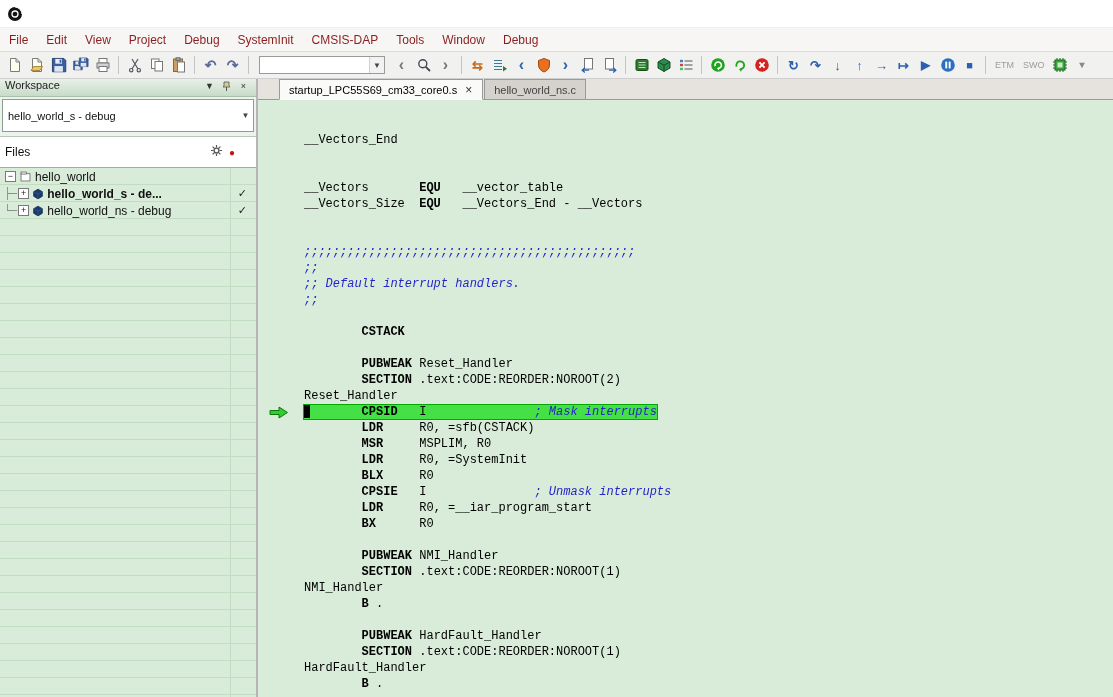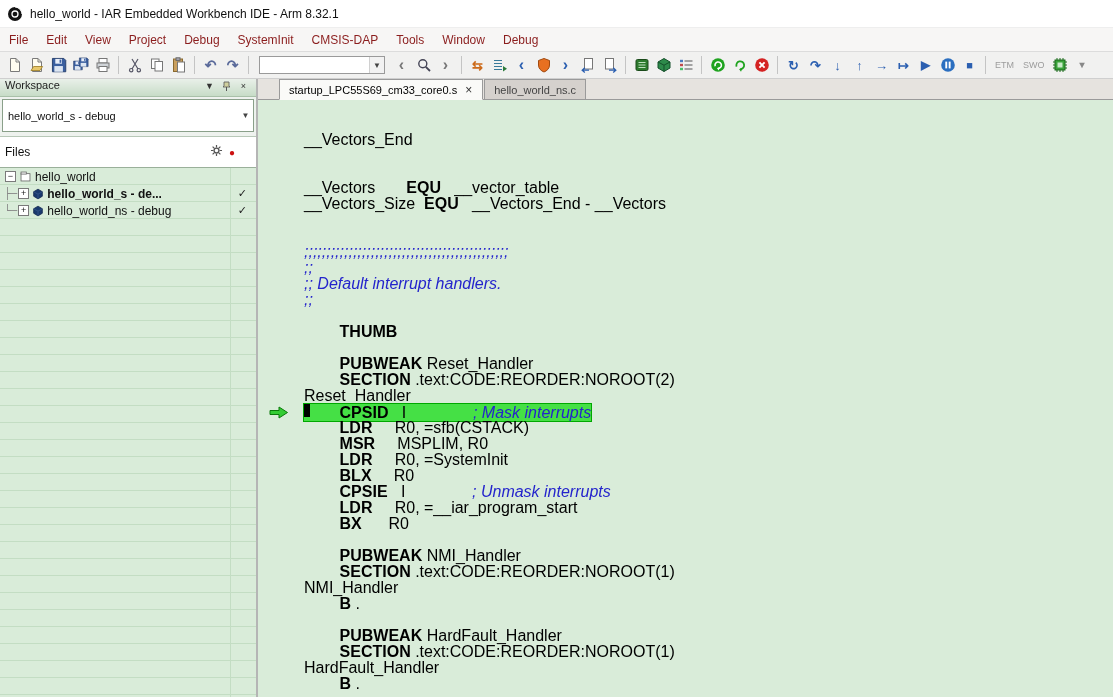--- a/index.html
+++ b/index.html
@@ -55,21 +55,21 @@
   .tree-check{margin-left:auto;margin-right:9px;font-size:11px;color:#222;}
   
   .editor-area{flex:1;min-width:0;display:flex;flex-direction:column;}
   .tabbar{height:21px;background:#e6e3df;border-bottom:1px solid #9a9a9a;display:flex;
     align-items:flex-end;padding-left:21px;font-size:11px;}
   .tab{display:inline-flex;align-items:center;gap:7px;height:20px;padding:0 9px;
     border:1px solid #9a9a9a;border-bottom:none;background:#d5d1cd;color:#444;margin-right:1px;white-space:nowrap;}
   .tab.active{background:#fafaf8;color:#000;height:21px;margin-bottom:-1px;border-bottom:1px solid #fafaf8;}
   .tab-close{font-size:12px;color:#333;padding:0 1px;}
   .editor{flex:1;background:var(--editor-bg,#d9ecd9);overflow:hidden;
-    font-family:Liberation Sans, sans-serif;font-size:16px;line-height:16px;color:#000;}
+    font-family:Liberation Mono, monospace;font-size:12px;line-height:16px;color:#000;}
   .code-line{display:flex;height:16px;align-items:center;}
   .gutter{width:46px;flex:0 0 46px;display:flex;align-items:center;padding-left:11px;}
   .gutter svg{display:block;}
   .code-text{white-space:pre;}
   .seg-k{font-weight:bold;}
   .seg-c{color:var(--comment-blue,#2424cc);font-style:italic;}
   .hl{background:var(--highlight-bg,#45e045);outline:1px solid var(--highlight-border,#00a800);}
   .caret{display:inline-block;width:6px;height:13px;background:#000;
     vertical-align:text-top;margin-right:-6px;}
 </style>
@@ -77,21 +77,20 @@
 <body>
 
 <div class="titlebar">
   <span class="app-icon">
     <svg width="16" height="16" viewBox="0 0 16 16">
         <circle cx="8" cy="8" r="7" fill="#141414"></circle>
         <circle cx="8" cy="8" r="3" fill="none" stroke="#fff" stroke-width="1.3"></circle>
         <path d="M8 1 A7 7 0 0 1 15 8" stroke="#fff" stroke-width="1.2" fill="none"></path>
       </svg>
   </span>
-  <span>hello_world - IAR Embedded Workbench IDE - Arm 8.32.1</span>
 </div>
 
 <div class="menubar">
     <span class="menu-item">File</span>
     <span class="menu-item">Edit</span>
     <span class="menu-item">View</span>
     <span class="menu-item">Project</span>
     <span class="menu-item">Debug</span>
     <span class="menu-item">SystemInit</span>
     <span class="menu-item">CMSIS-DAP</span>
@@ -444,21 +443,21 @@
         <div class="code-line">
           <span class="gutter"></span>
           <span class="code-text"><span class="seg-c">;;</span></span>
         </div>
         <div class="code-line">
           <span class="gutter"></span>
           <span class="code-text">&nbsp;</span>
         </div>
         <div class="code-line">
           <span class="gutter"></span>
-          <span class="code-text"><span class="seg-p">        </span><span class="seg-k">THUMB</span></span>
+          <span class="code-text"><span class="seg-p">        </span><span class="seg-k">CSTACK</span></span>
         </div>
         <div class="code-line">
           <span class="gutter"></span>
           <span class="code-text">&nbsp;</span>
         </div>
         <div class="code-line">
           <span class="gutter"></span>
           <span class="code-text"><span class="seg-p">        </span><span class="seg-k">PUBWEAK</span><span class="seg-p"> Reset_Handler</span></span>
         </div>
         <div class="code-line">

